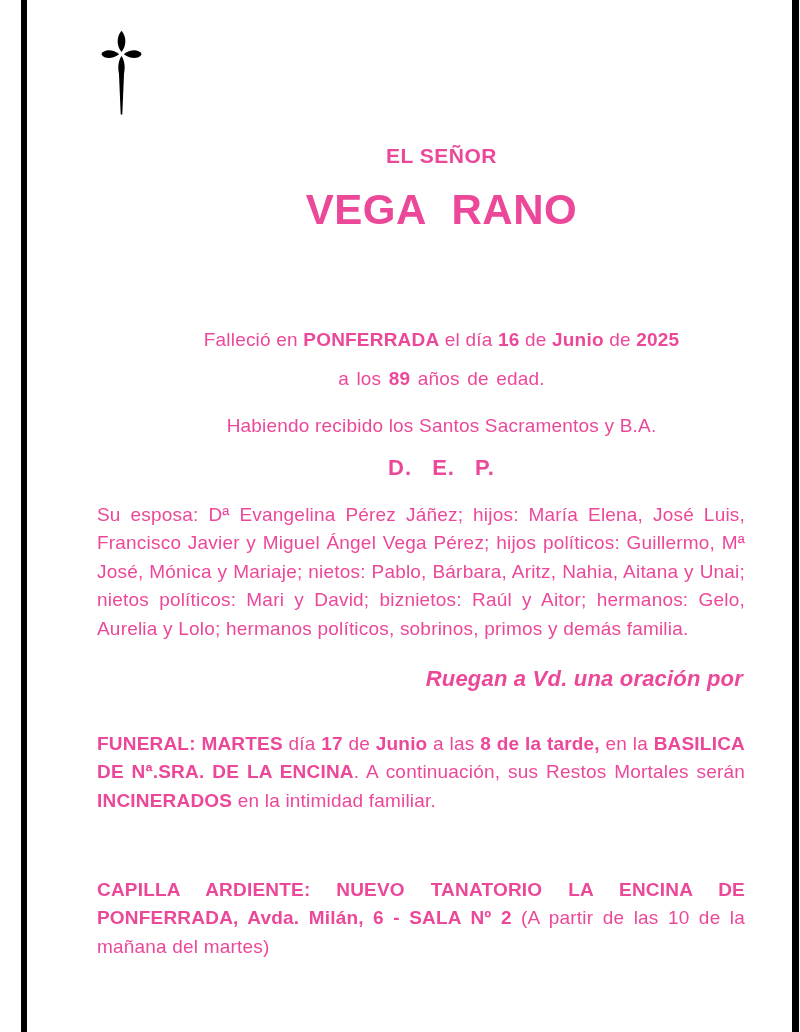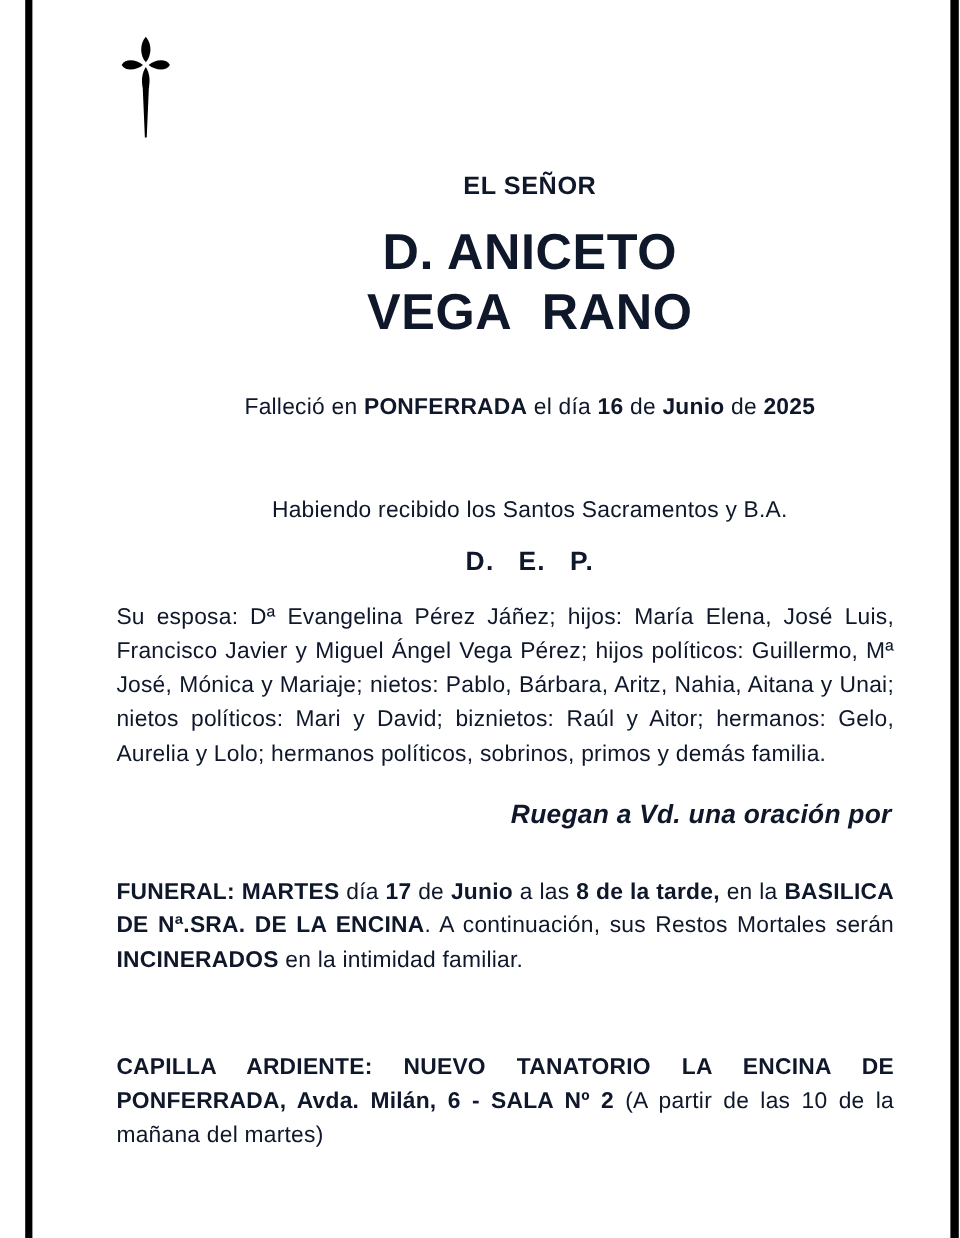--- a/index.html
+++ b/index.html
@@ -1,20 +1,20 @@
 <!DOCTYPE html>
 <html><head>
 <meta charset="utf-8">
 <style>
   html,body{margin:0;padding:0;background:#ffffff;}
   .page{
     position:relative;
     width:800px;height:1032px;
     background:#ffffff;
-    color:#0f172a;
+    color:#ec4899;
     font-family:"Liberation Sans", sans-serif;
     overflow:hidden;
   }
   .side-border{position:absolute;top:0;height:100%;background:#000000;}
   .side-border.left{left:21px;width:6px;}
   .side-border.right{left:792px;width:7px;}
 
   .cross{position:absolute;left:100px;top:27px;width:43px;height:91px;}
   .cross svg{display:block;width:100%;height:100%;}
 
@@ -65,26 +65,26 @@
         <path d="M19.6 27.2 C 14 22.6, 4.6 21.4, 1.4 27.2 C 4.6 33.0, 14 31.8, 19.6 27.2 Z"></path>
         <path d="M24.4 27.2 C 30 22.6, 39.4 21.4, 42.6 27.2 C 39.4 33.0, 30 31.8, 24.4 27.2 Z"></path>
         <path d="M22 29 C 18.9 34, 18 39.5, 19.4 47 L 21.2 89 L 22.8 89 L 24.6 47 C 26 39.5, 25.1 34, 22 29 Z"></path>
       </g>
     </svg>
   </div>
 
   <div class="centered honorific">EL SEÑOR</div>
 
   <div class="centered deceased-name">
-    <div class="line1">D. ANICETO</div>
     <div class="line2">VEGA RANO</div>
   </div>
 
   <div class="centered cline death-line"><span>Falleció en </span><span class="b">PONFERRADA</span><span> el día </span><span class="b">16</span><span> de </span><span class="b">Junio</span><span> de </span><span class="b">2025</span></div>
 
+  <div class="centered cline age-line"><span>a los </span><span class="b">89</span><span> años de edad.</span></div>
 
   <div class="centered dep">D. E. P.</div>
 
   <div class="centered cline sacraments-line">Habiendo recibido los Santos Sacramentos y B.A.</div>
 
   <p class="para family-para">Su esposa: Dª Evangelina Pérez Jáñez; hijos: María Elena, José Luis, Francisco Javier y Miguel Ángel Vega Pérez; hijos políticos: Guillermo, Mª José, Mónica y Mariaje; nietos: Pablo, Bárbara, Aritz, Nahia, Aitana y Unai; nietos políticos: Mari y David; biznietos: Raúl y Aitor; hermanos: Gelo, Aurelia y Lolo; hermanos políticos, sobrinos, primos y demás familia.</p>
 
   <div class="prayer">
     <div>Ruegan a Vd. una oración por</div>
   </div>

